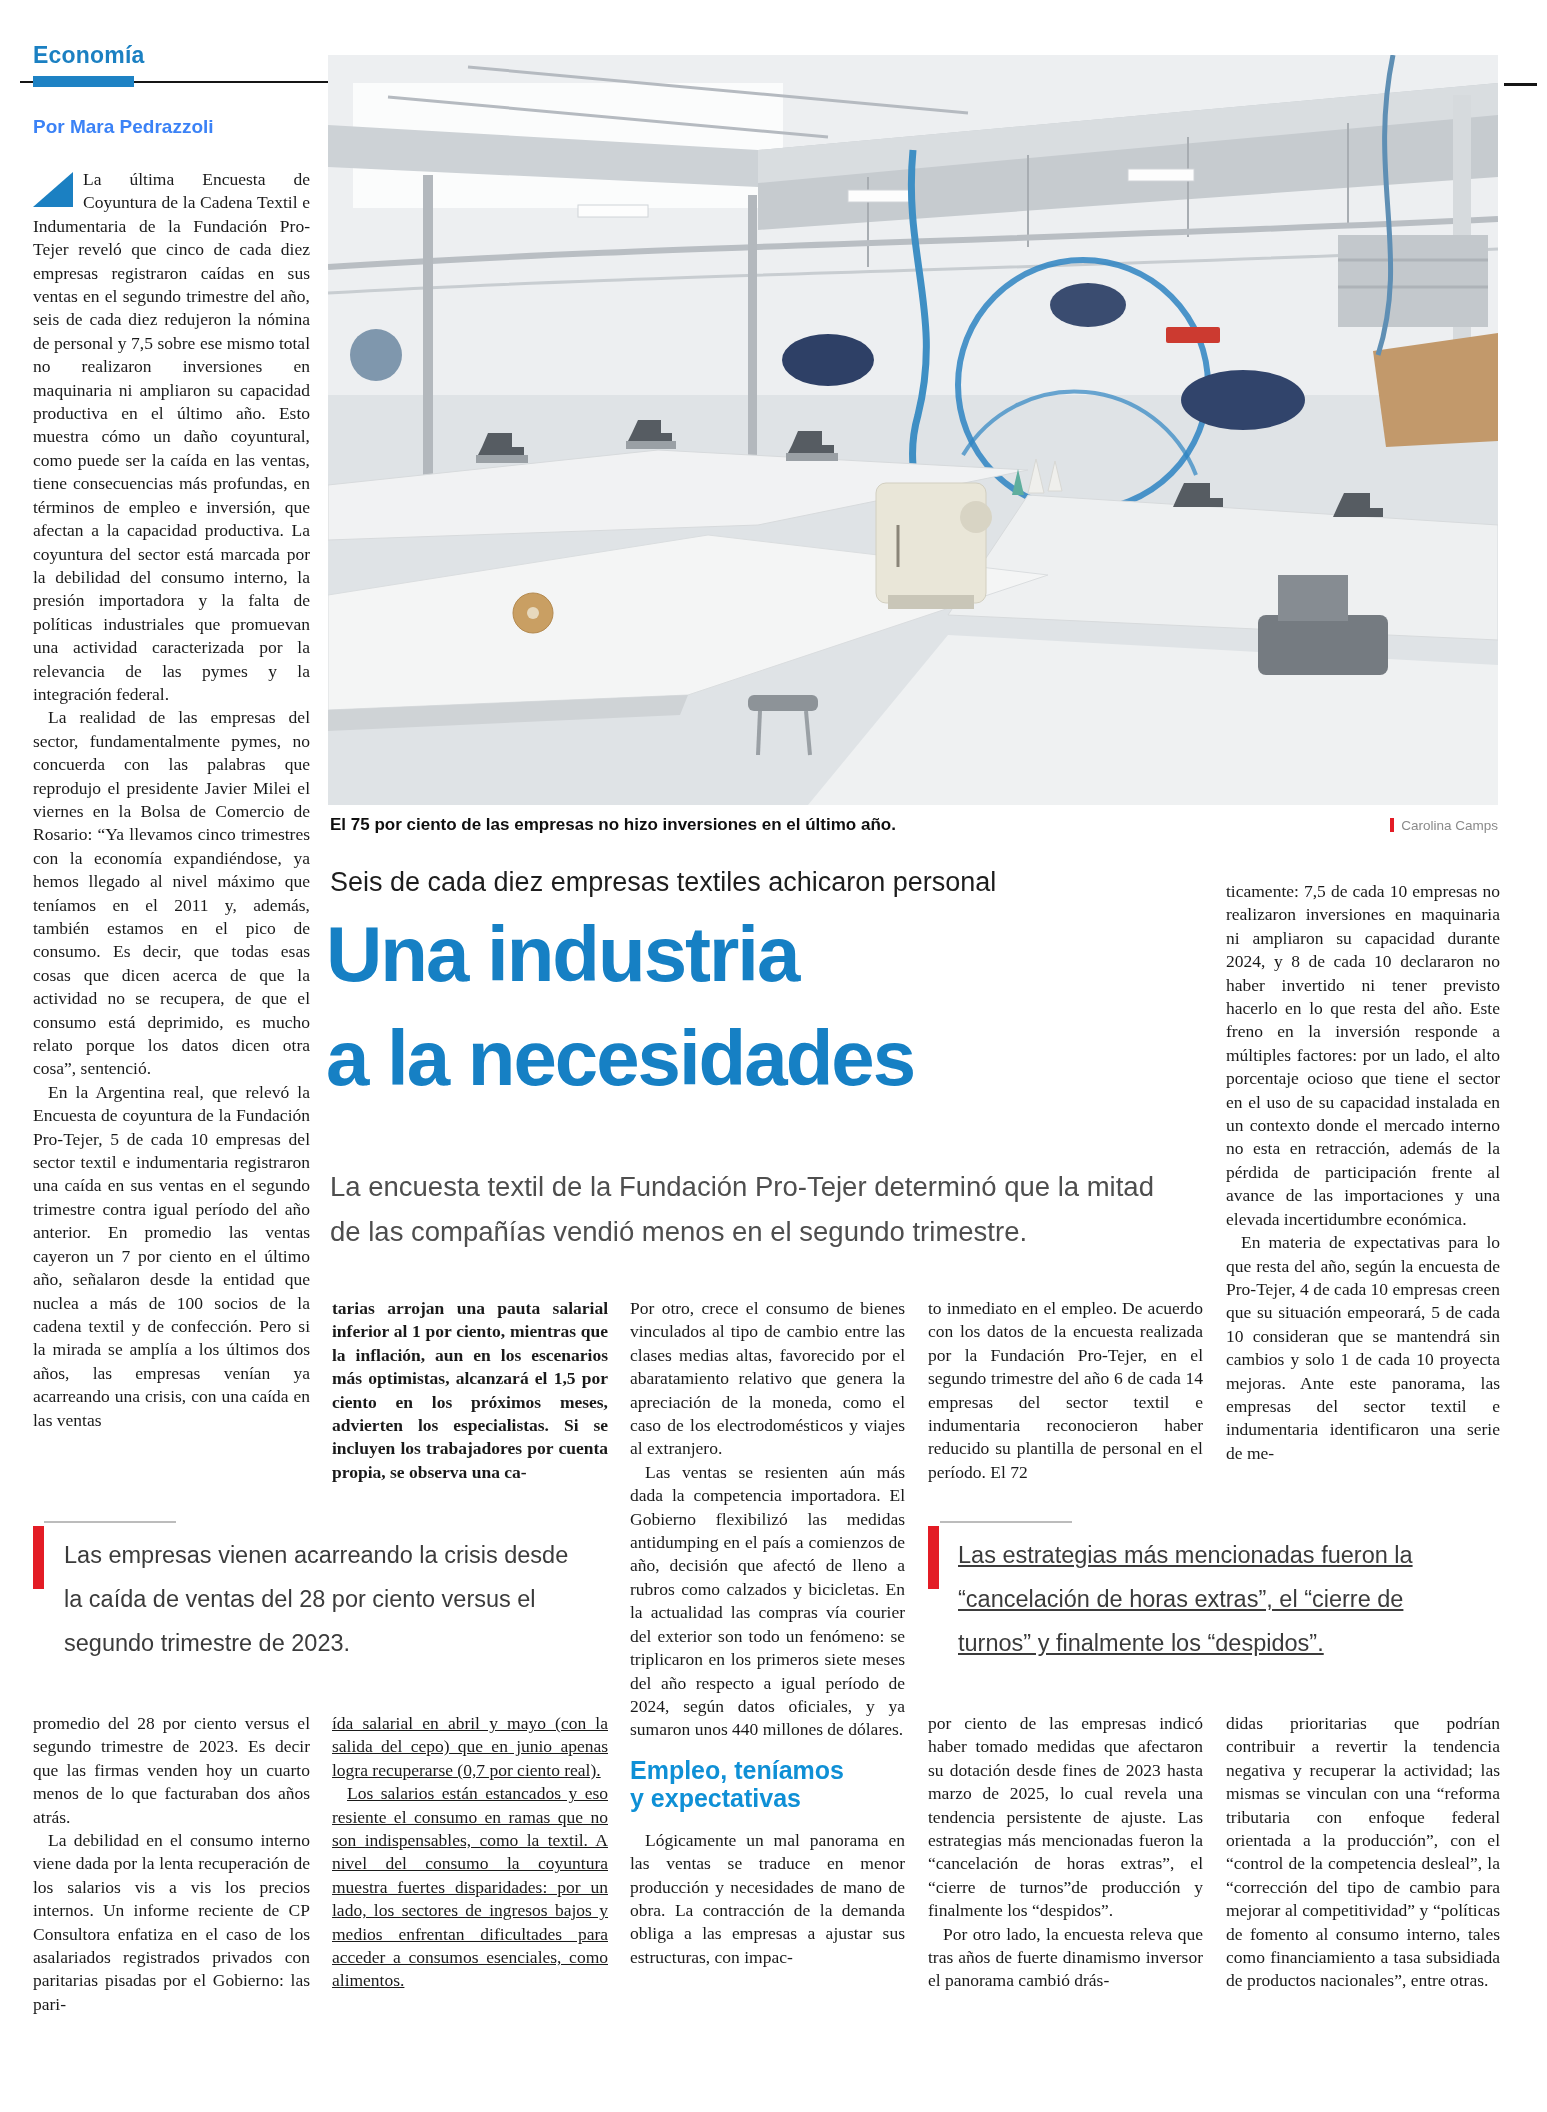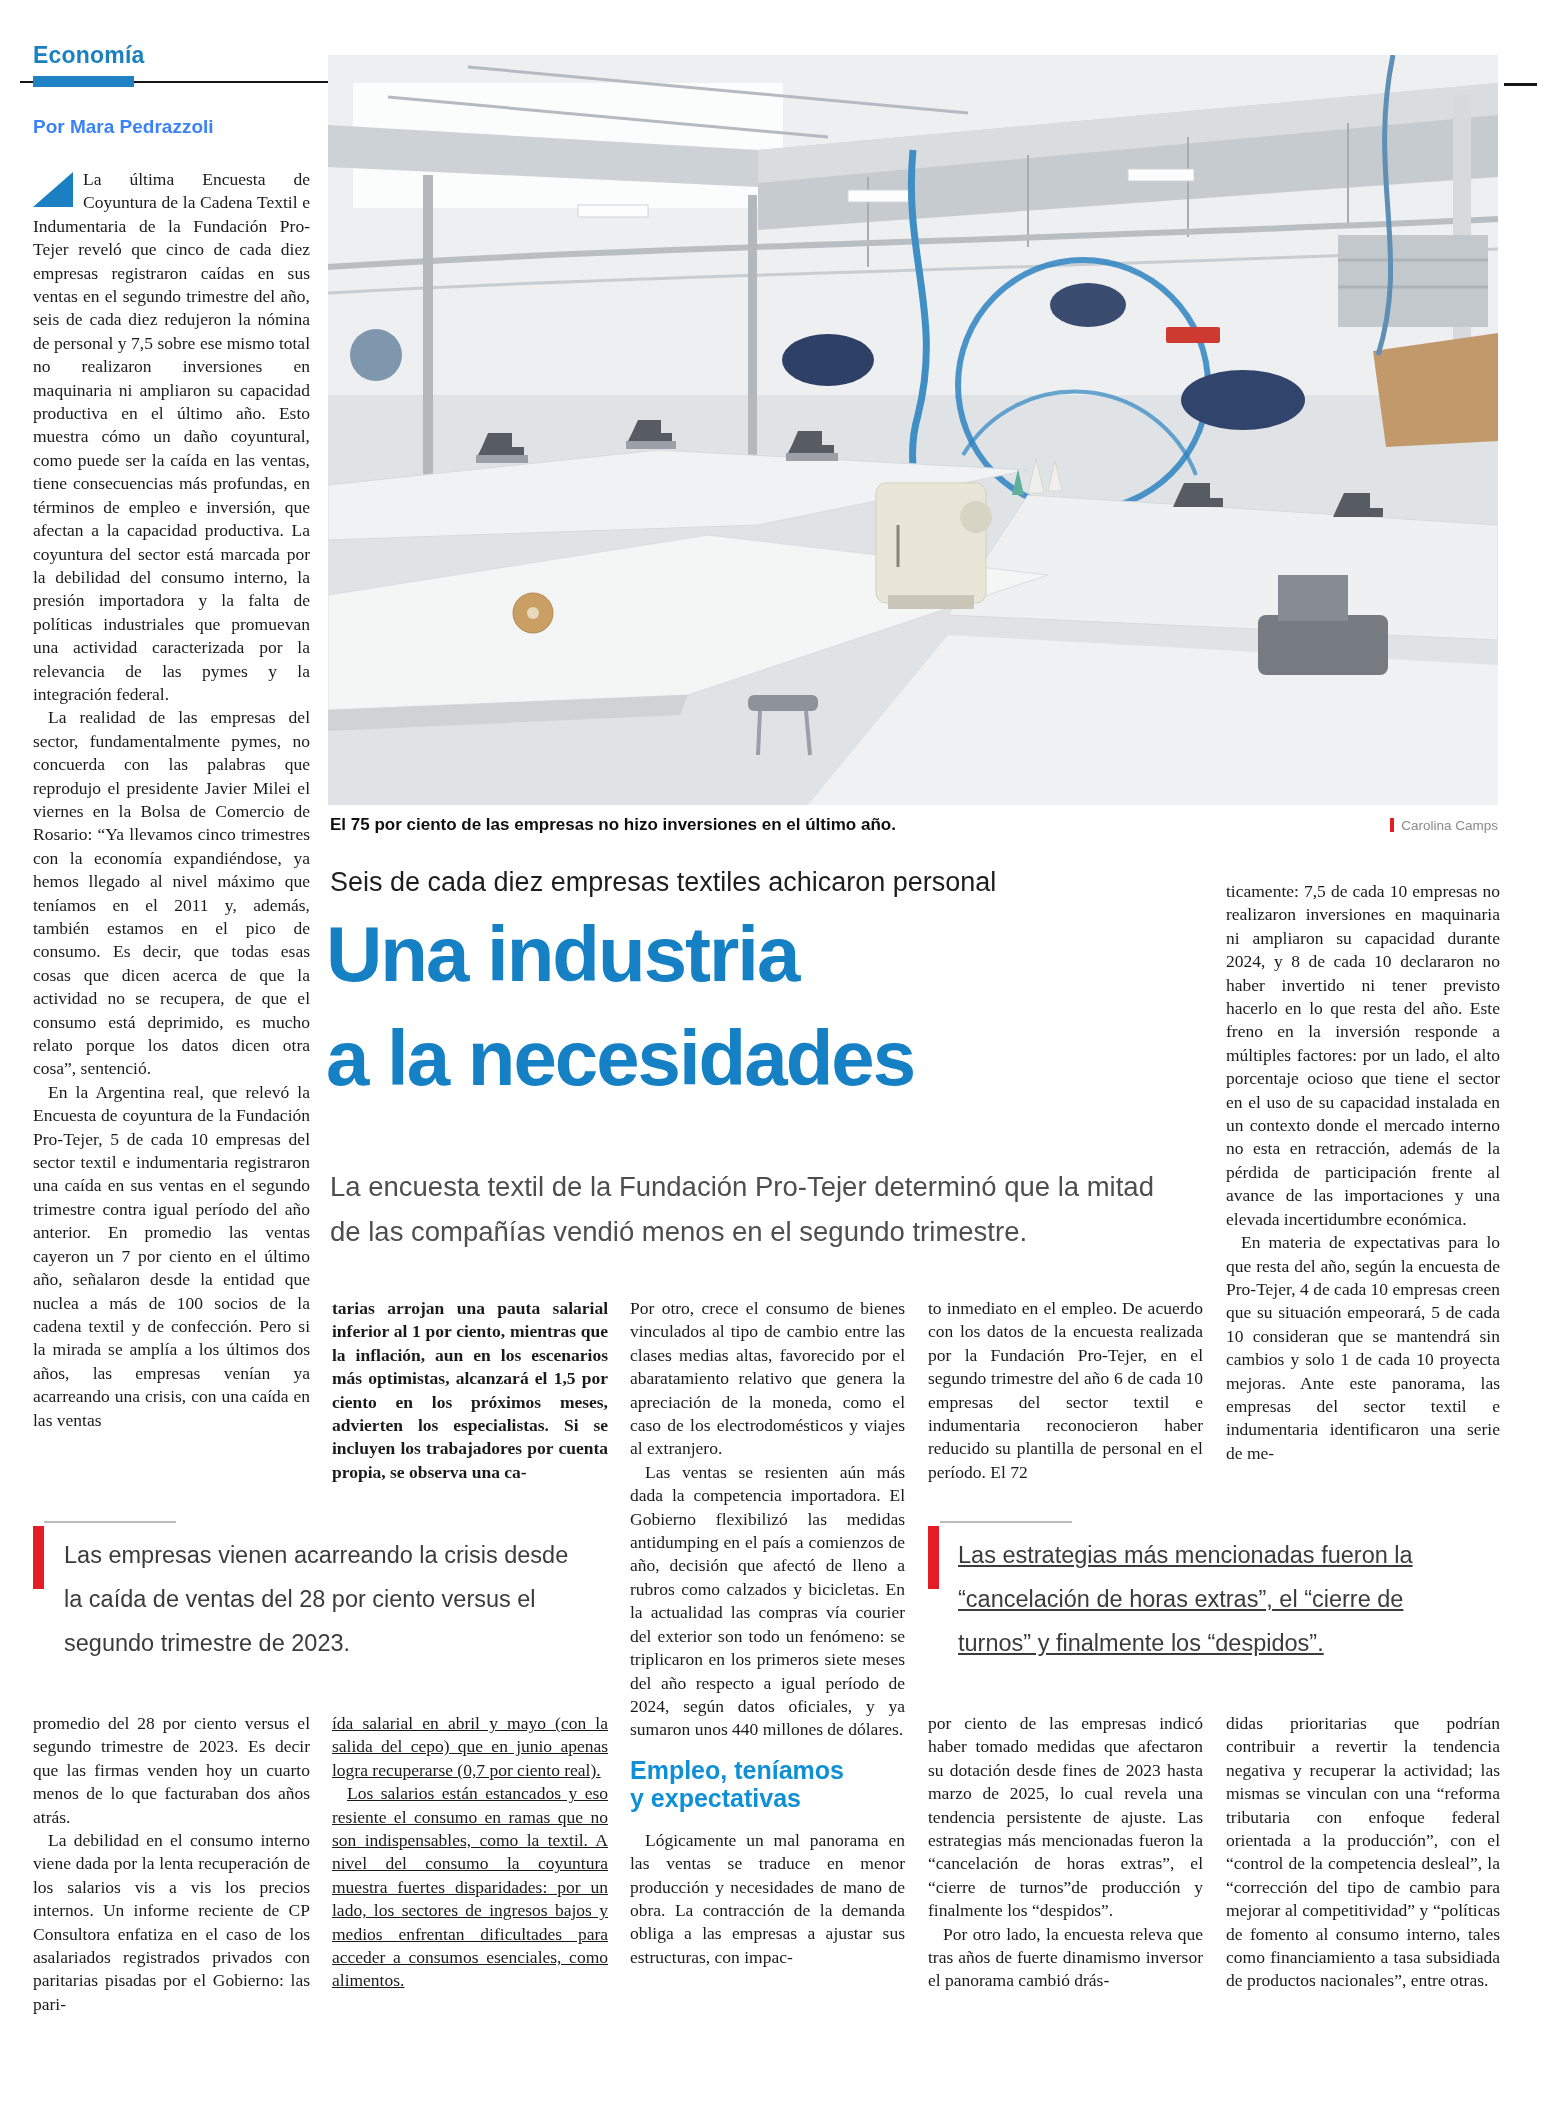--- a/index.html
+++ b/index.html
@@ -164,21 +164,21 @@
     <p><span>Por otro, crece el consumo de bienes vinculados al tipo de cambio entre las clases medias altas, favorecido por el abaratamiento relativo que genera la apreciación de la moneda, como el caso de los electrodomésticos y viajes al extranjero.</span></p>
     <p class="ind"><span>Las ventas se resienten aún más dada la competencia importadora. El Gobierno flexibilizó las medidas antidumping en el país a comienzos de año, decisión que afectó de lleno a rubros como calzados y bicicletas. En la actualidad las compras vía courier del exterior son todo un fenómeno: se triplicaron en los primeros siete meses del año respecto a igual período de 2024, según datos oficiales, y ya sumaron unos 440 millones de dólares.</span></p>
     <div class="subhead">
       <span>Empleo, teníamos</span>
       <span>y expectativas</span>
     </div>
     <p class="ind"><span>Lógicamente un mal panorama en las ventas se traduce en menor producción y necesidades de mano de obra. La contracción de la demanda obliga a las empresas a ajustar sus estructuras, con impac-</span></p>
   </div>
 
   <div class="col midcol4">
-    <p><span>to inmediato en el empleo. De acuerdo con los datos de la encuesta realizada por la Fundación Pro-Tejer, en el segundo trimestre del año 6 de cada 10 empresas del sector textil e indumentaria reconocieron haber reducido su plantilla de personal en el período. El 72</span></p>
+    <p><span>to inmediato en el empleo. De acuerdo con los datos de la encuesta realizada por la Fundación Pro-Tejer, en el segundo trimestre del año 6 de cada 14 empresas del sector textil e indumentaria reconocieron haber reducido su plantilla de personal en el período. El 72</span></p>
   </div>
 
   <div class="col col5top">
     <p><span>ticamente: 7,5 de cada 10 empresas no realizaron inversiones en maquinaria ni ampliaron su capacidad durante 2024, y 8 de cada 10 declararon no haber invertido ni tener previsto hacerlo en lo que resta del año. Este freno en la inversión responde a múltiples factores: por un lado, el alto porcentaje ocioso que tiene el sector en el uso de su capacidad instalada en un contexto donde el mercado interno no esta en retracción, además de la pérdida de participación frente al avance de las importaciones y una elevada incertidumbre económica.</span></p>
     <p class="ind"><span>En materia de expectativas para lo que resta del año, según la encuesta de Pro-Tejer, 4 de cada 10 empresas creen que su situación empeorará, 5 de cada 10 consideran que se mantendrá sin cambios y solo 1 de cada 10 proyecta mejoras. Ante este panorama, las empresas del sector textil e indumentaria identificaron una serie de me-</span></p>
   </div>
 
   <div class="pq-line pq1-line"></div>
   <div class="pq-bar pq1-bar"></div>
   <div class="pq-text pq1-text">Las empresas vienen acarreando la crisis desde la caída de ventas del 28 por ciento versus el segundo trimestre de 2023.</div>

